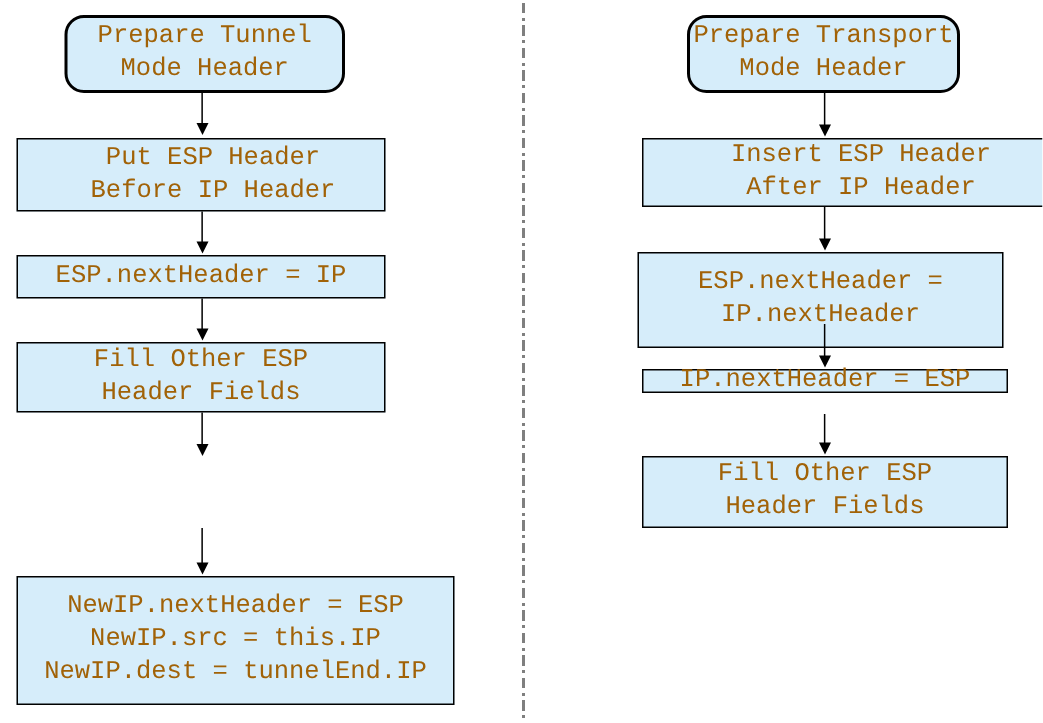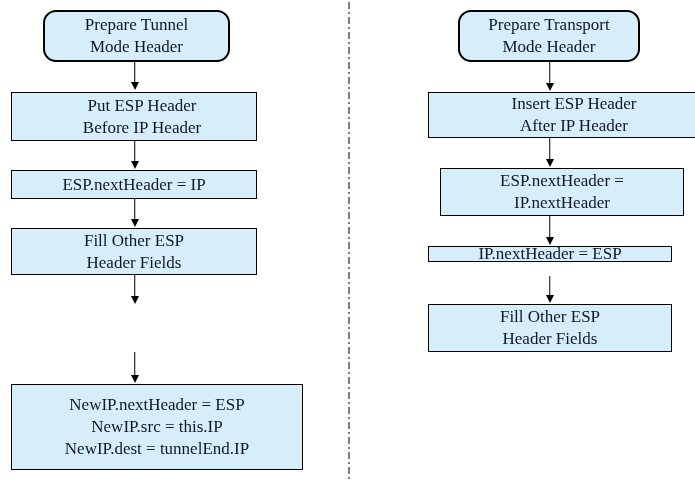--- a/index.html
+++ b/index.html
@@ -10,22 +10,22 @@
     --divider-color: #7F7F7F;
     --background: #FFFFFF;
   }
   html, body { margin: 0; padding: 0; background: var(--background); }
   .canvas {
     position: relative;
     width: 695px;
     height: 482px;
     background: var(--background);
     overflow: hidden;
-    font-family: Liberation Serif, serif;
-    color: #0f172a;
+    font-family: Liberation Mono, monospace;
+    color: #a16207;
   }
   .node {
     position: absolute;
     box-sizing: border-box;
     background: var(--box-fill);
     border: 1.4px solid var(--box-border);
     display: flex;
     align-items: center;
     justify-content: center;
     text-align: center;
@@ -82,21 +82,21 @@
   .n-t4 { left: 11px;  top: 305px; width: 246px; height: 47px; }
   .n-t5 { left: 11px;  top: 384px; width: 292px; height: 86px; }
   .a-t0 { left: 130px; top: 62px;  height: 28px; }
   .a-t1 { left: 130px; top: 141px; height: 28px; }
   .a-t2 { left: 130px; top: 199px; height: 28px; }
   .a-t3 { left: 130px; top: 275px; height: 29px; }
   .a-t4 { left: 130px; top: 352px; height: 31px; }
   
   .n-m0 { left: 458px; top: 10px;  width: 182px; height: 52px; }
   .n-m1 { left: 428px; top: 92px;  width: 292px; height: 46px; }
-  .n-m2 { left: 440px; top: 168px; width: 244px; height: 48px; }
+  .n-m2 { left: 425px; top: 168px; width: 244px; height: 64px; }
   .n-m3 { left: 428px; top: 246px; width: 244px; height: 16px; }
   .n-m4 { left: 428px; top: 304px; width: 244px; height: 48px; }
   .a-m0 { left: 545px; top: 62px;  height: 29px; }
   .a-m1 { left: 545px; top: 138px; height: 29px; }
   .a-m2 { left: 545px; top: 216px; height: 29px; }
   .a-m3 { left: 545px; top: 276px; height: 27px; }
 </style>
 </head>
 <body>
 

